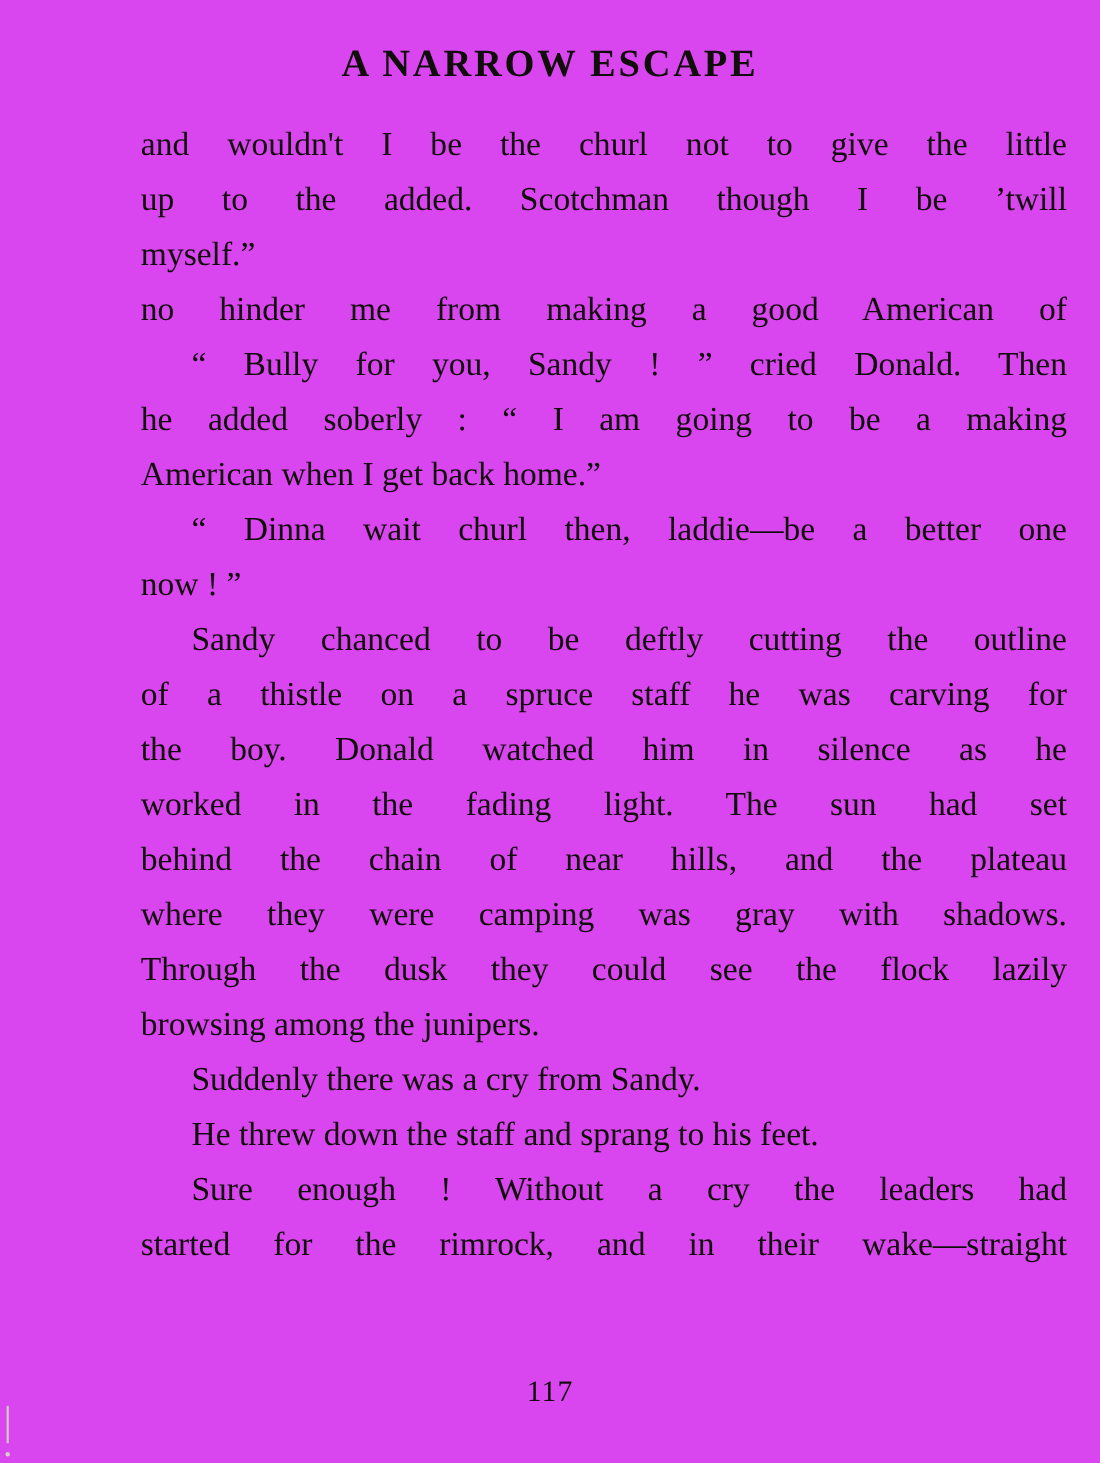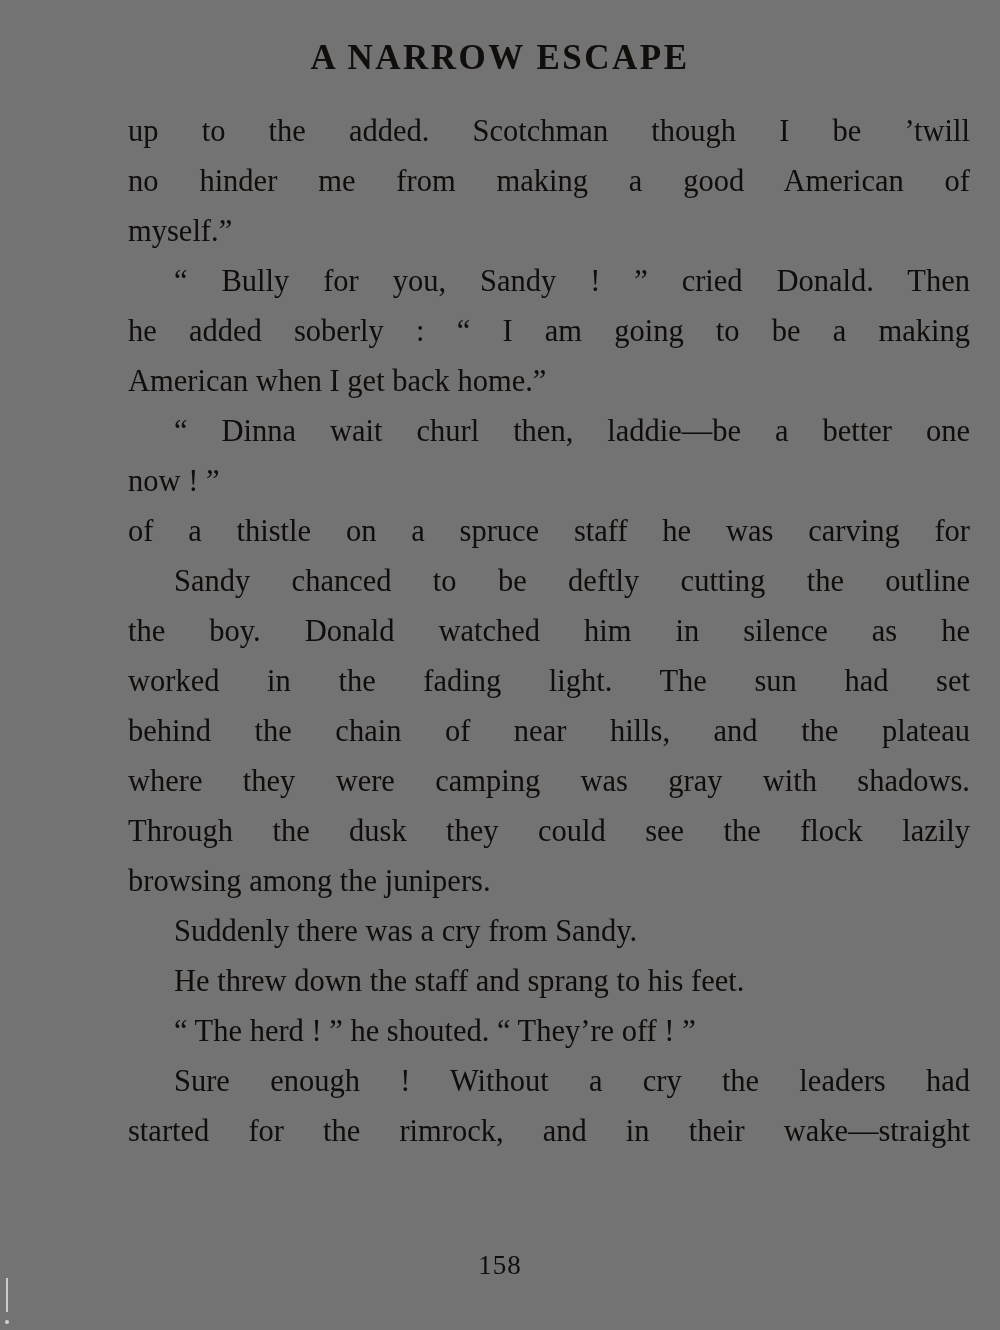--- a/index.html
+++ b/index.html
@@ -11,21 +11,21 @@
     width: 1000px;
     height: 1330px;
     position: relative;
     font-family: "Liberation Serif", serif;
     color: #100d0b;
     overflow: hidden;
   }
   .page {
     position: absolute;
     inset: 0;
-    background: #737373;
+    background: #d946ef;
     padding-left: 12px;
   }
   .page-header {
     position: absolute;
     top: 38px;
     left: 0;
     right: 0;
     text-align: center;
     font-size: 35px;
     font-weight: bold;
@@ -92,64 +92,62 @@
 </head>
 <body>
 
 <div class="page">
 
   <div class="page-header">A NARROW ESCAPE</div>
 
   <div class="body-text">
 
     <p class="para">
+      <span class="line just">and wouldn't I be the churl not to give the little</span>
       <span class="line just">up to the added.   Scotchman though I be ’twill</span>
+      <span class="line left">myself.”</span>
       <span class="line just">no hinder me from making a good American of</span>
-      <span class="line left">myself.”</span>
     </p>
 
     <p class="para">
       <span class="line just indent-first">“ Bully for you, Sandy ! ” cried Donald.   Then</span>
       <span class="line just">he added soberly : “ I am going to be a making</span>
       <span class="line left">American when I get back home.”</span>
     </p>
 
     <p class="para">
       <span class="line just indent-first">“ Dinna wait churl then, laddie—be a better one</span>
       <span class="line left">now ! ”</span>
     </p>
 
     <p class="para">
+      <span class="line just indent-first">Sandy chanced to be deftly cutting the outline</span>
       <span class="line just">of a thistle on a spruce staff he was carving for</span>
-      <span class="line just indent-first">Sandy chanced to be deftly cutting the outline</span>
       <span class="line just">the boy.   Donald watched him in silence as he</span>
       <span class="line just">worked in the fading light.   The sun had set</span>
       <span class="line just">behind the chain of near hills, and the plateau</span>
       <span class="line just">where they were camping was gray with shadows.</span>
       <span class="line just">Through the dusk they could see the flock lazily</span>
       <span class="line left">browsing among the junipers.</span>
     </p>
 
     <p class="para">
       <span class="line left indent-first">Suddenly there was a cry from Sandy.</span>
     </p>
 
     <p class="para">
       <span class="line left indent-first">He threw down the staff and sprang to his feet.</span>
     </p>
 
-    <p class="para">
-      <span class="line left indent-first">“ The herd ! ” he shouted.   “ They’re off ! ”</span>
-    </p>
 
     <p class="para">
       <span class="line just indent-first">Sure enough !   Without a cry the leaders had</span>
       <span class="line just">started for the rimrock, and in their wake—straight</span>
     </p>
 
   </div>
 
-  <div class="page-number">158</div>
+  <div class="page-number">117</div>
 
   <div class="edge-mark"></div>
   <div class="edge-dot"></div>
 
 </div>
 
 </body></html>

